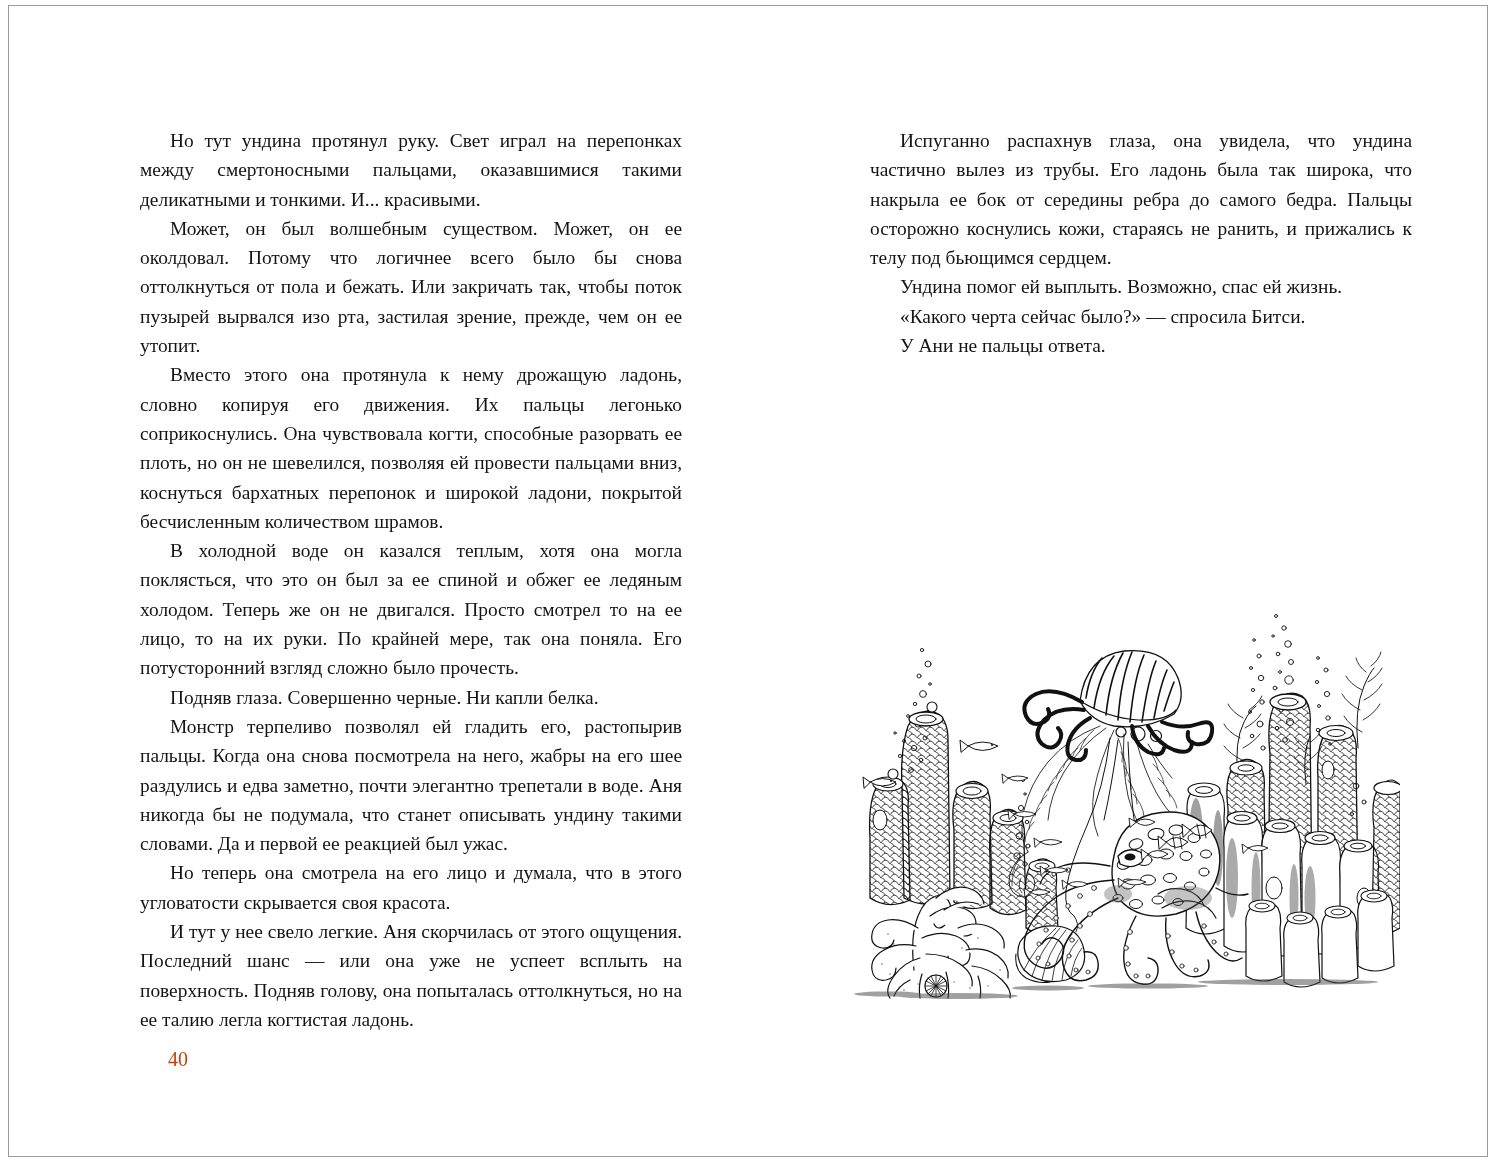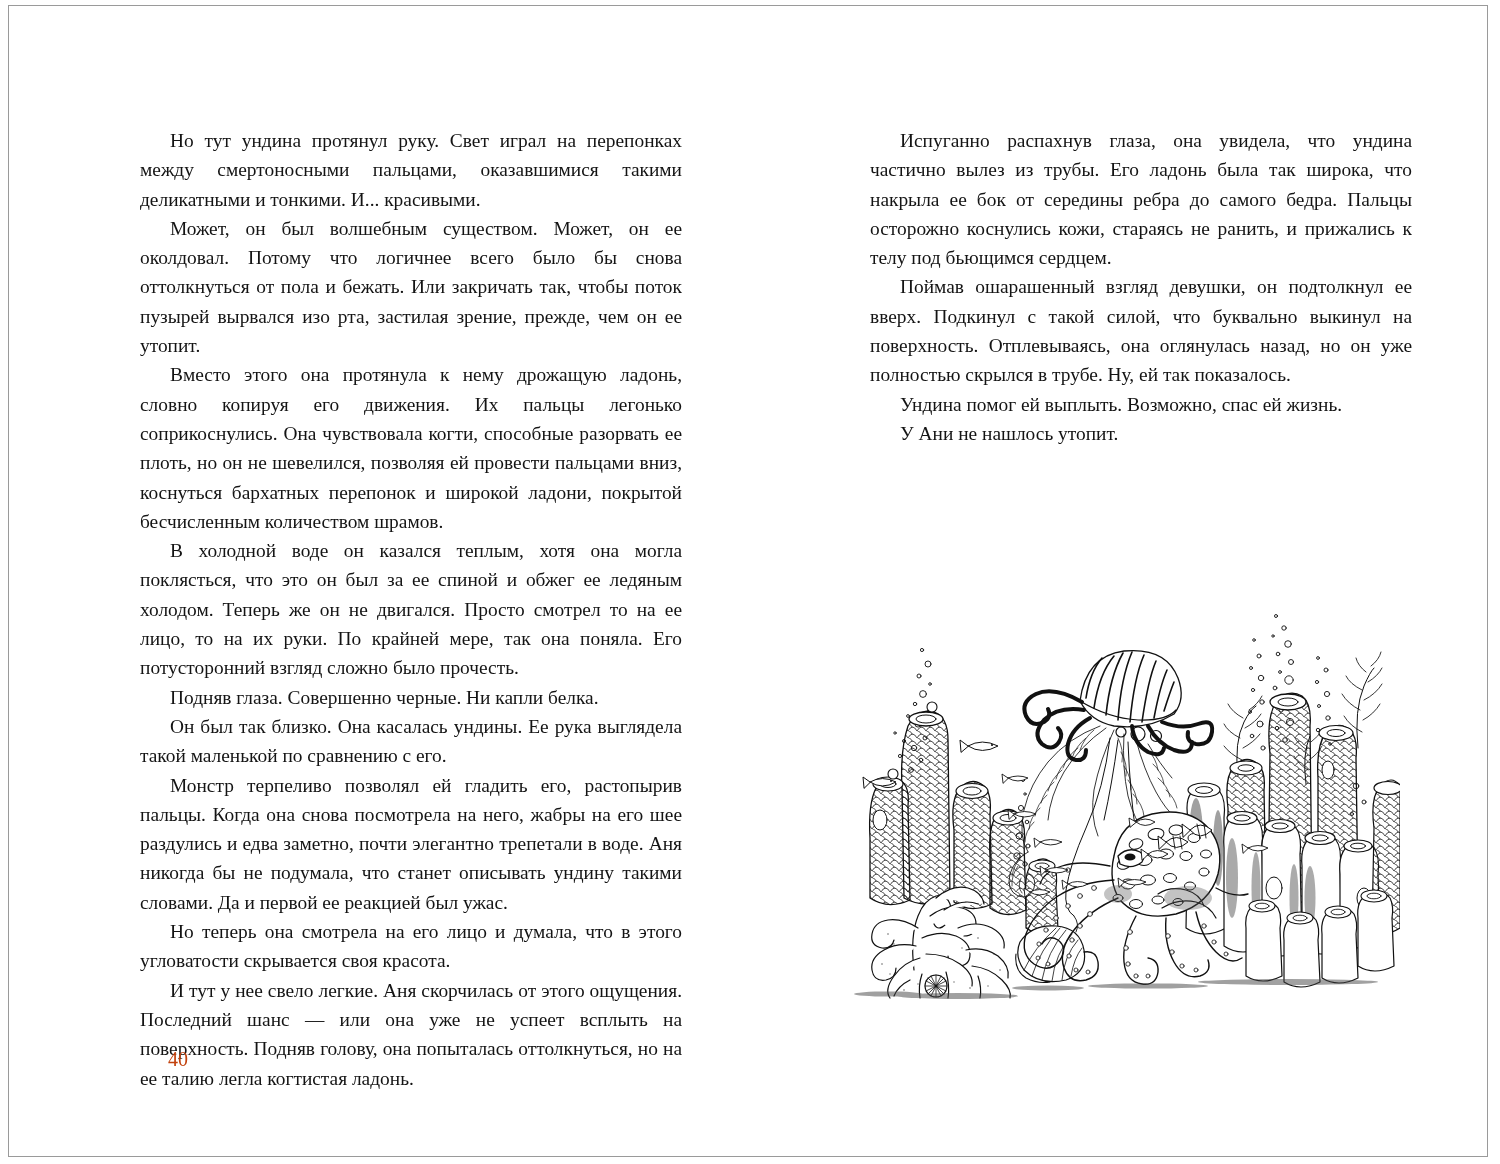--- a/index.html
+++ b/index.html
@@ -70,33 +70,32 @@
 <div class="page">
 
   <div class="frame"></div>
 
   <div class="col col-left">
     <p>Но тут ундина протянул руку. Свет играл на перепонках между смертоносными пальцами, оказавшимися такими деликатными и тонкими. И... красивыми.</p>
     <p>Может, он был волшебным существом. Может, он ее околдовал. Потому что логичнее всего было бы снова оттолкнуться от пола и бежать. Или закричать так, чтобы поток пузырей вырвался изо рта, застилая зрение, прежде, чем он ее утопит.</p>
     <p>Вместо этого она протянула к нему дрожащую ладонь, словно копируя его движения. Их пальцы легонько соприкоснулись. Она чувствовала когти, способные разорвать ее плоть, но он не шевелился, позволяя ей провести пальцами вниз, коснуться бархатных перепонок и широкой ладони, покрытой бесчисленным количеством шрамов.</p>
     <p>В холодной воде он казался теплым, хотя она могла поклясться, что это он был за ее спиной и обжег ее ледяным холодом. Теперь же он не двигался. Просто смотрел то на ее лицо, то на их руки. По крайней мере, так она поняла. Его потусторонний взгляд сложно было прочесть.</p>
     <p>Подняв глаза. Совершенно черные. Ни капли белка.</p>
-    <p>Он был так близко. Она касалась ундины. Ее рука выглядела такой маленькой по сравнению с его.</p>
     <p>Монстр терпеливо позволял ей гладить его, растопырив пальцы. Когда она снова посмотрела на него, жабры на его шее раздулись и едва заметно, почти элегантно трепетали в воде. Аня никогда бы не подумала, что станет описывать ундину такими словами. Да и первой ее реакцией был ужас.</p>
     <p>Но теперь она смотрела на его лицо и думала, что в этого угловатости скрывается своя красота.</p>
     <p>И тут у нее свело легкие. Аня скорчилась от этого ощущения. Последний шанс — или она уже не успеет всплыть на поверхность. Подняв голову, она попыталась оттолкнуться, но на ее талию легла когтистая ладонь.</p>
   </div>
 
   <div class="page-number">40</div>
 
   <div class="col col-right">
     <p>Испуганно распахнув глаза, она увидела, что ундина частично вылез из трубы. Его ладонь была так широка, что накрыла ее бок от середины ребра до самого бедра. Пальцы осторожно коснулись кожи, стараясь не ранить, и прижались к телу под бьющимся сердцем.</p>
-    <p>Поймав ошарашенный взгляд девушки, он подтолкнул ее вверх. Подкинул с такой силой, что буквально выкинул на поверхность. Отплевываясь, она оглянулась назад, но он уже полностью скрылся в трубе. Ну, ей так показалось.</p>
     <p>Ундина помог ей выплыть. Возможно, спас ей жизнь.</p>
-    <p>У Ани не нашлось утопит.</p>
+    <p>«Какого черта сейчас было?» — спросила Битси.</p>
+    <p>У Ани не пальцы ответа.</p>
   </div>
 
   <div class="illustration">
     <svg viewBox="0 0 582 402" xmlns="http://www.w3.org/2000/svg">
       <defs>
         <pattern id="stipple" width="4" height="4" patternUnits="userSpaceOnUse">
           <circle cx="1" cy="1" r="0.45" fill="#333"></circle>
           <circle cx="3" cy="3" r="0.35" fill="#333"></circle>
         </pattern>
         <pattern id="mesh" width="7" height="7" patternUnits="userSpaceOnUse">

